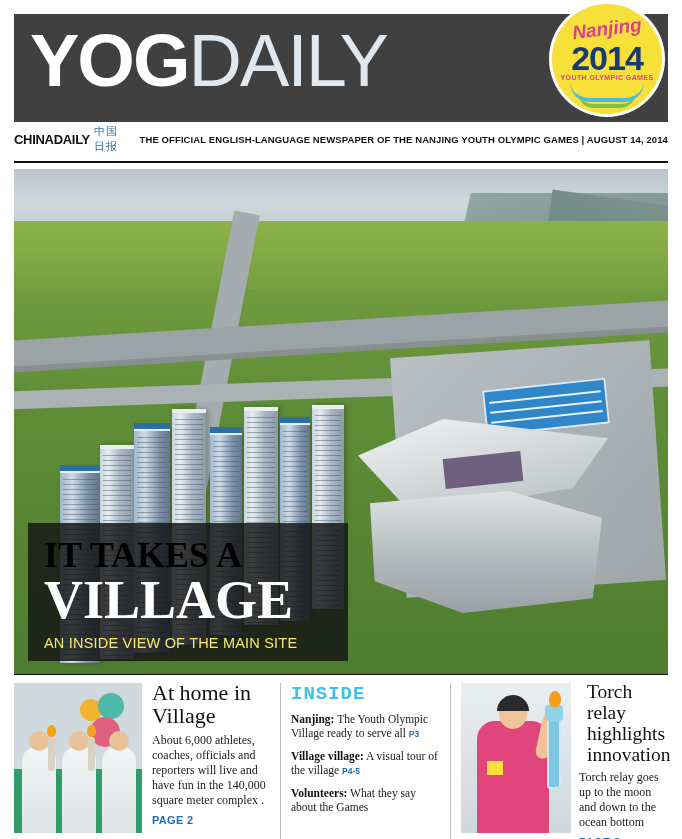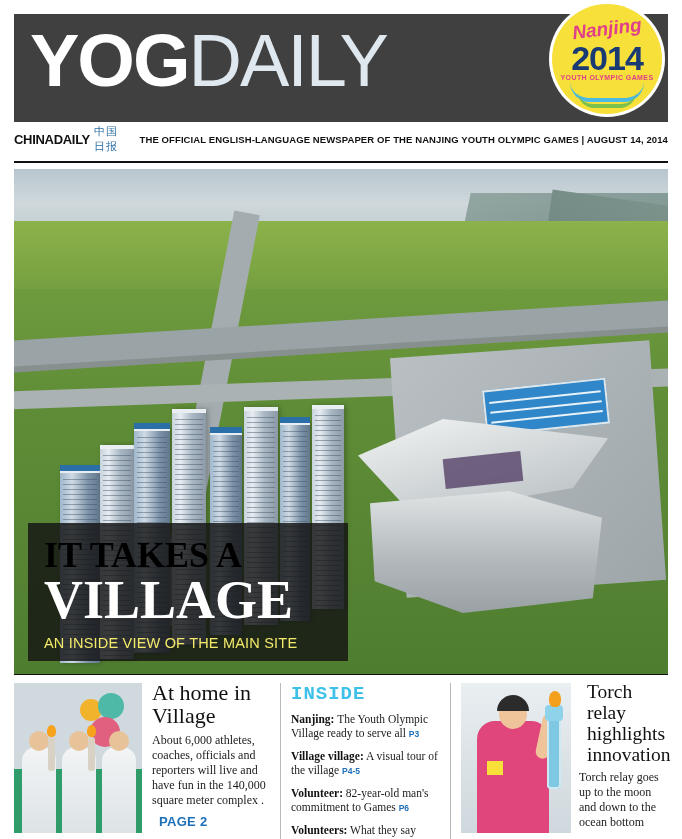--- a/index.html
+++ b/index.html
@@ -388,24 +388,23 @@
   .story-body {
     font-family: "Liberation Serif", serif;
     font-size: 12px;
     line-height: 15px;
     color: #1b1b1b;
   }
   .page-ref {
     margin-top: 6px;
     font-family: "Liberation Sans", sans-serif;
     font-weight: bold;
-    font-size: 13px;
+    font-size: 11px;
     color: #1d6fb8;
     letter-spacing: .3px;
-    margin-left: 7px;
   }
   .inside-title {
     font-family: Liberation Mono, monospace;
     font-weight: bold;
     font-size: 19px;
     color: #3ec0e8;
     letter-spacing: 1px;
     margin-bottom: 7px;
   }
   .inside-item {
@@ -543,25 +542,20 @@
         <span>The Youth Olympic Village ready to serve all</span>
         <span class="inside-pg">P3</span>
       </div>
 
       <div class="inside-item">
         <b>Village village:</b>
         <span>A visual tour of the village</span>
         <span class="inside-pg">P4-5</span>
       </div>
 
-      <div class="inside-item">
-        <b>Volunteer:</b>
-        <span>82-year-old man's commitment to Games</span>
-        <span class="inside-pg">P6</span>
-      </div>
 
       <div class="inside-item">
         <b>Volunteers:</b>
         <span>What they say about the Games</span>
         
       </div>
     </div>
 
     <div class="col col-c col-sep">
       <div class="thumb" style="width:110px;">

